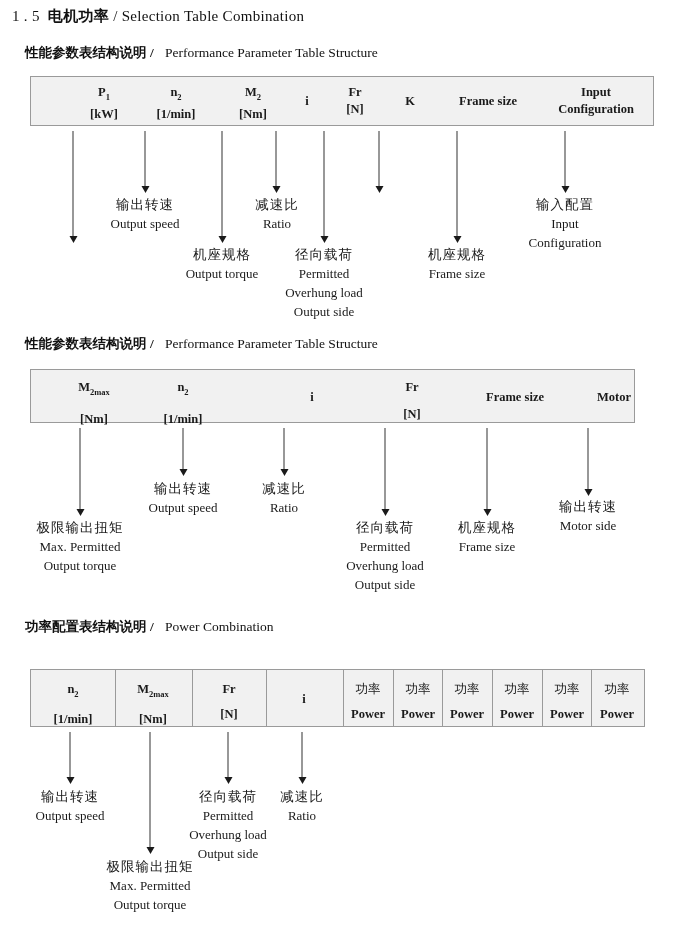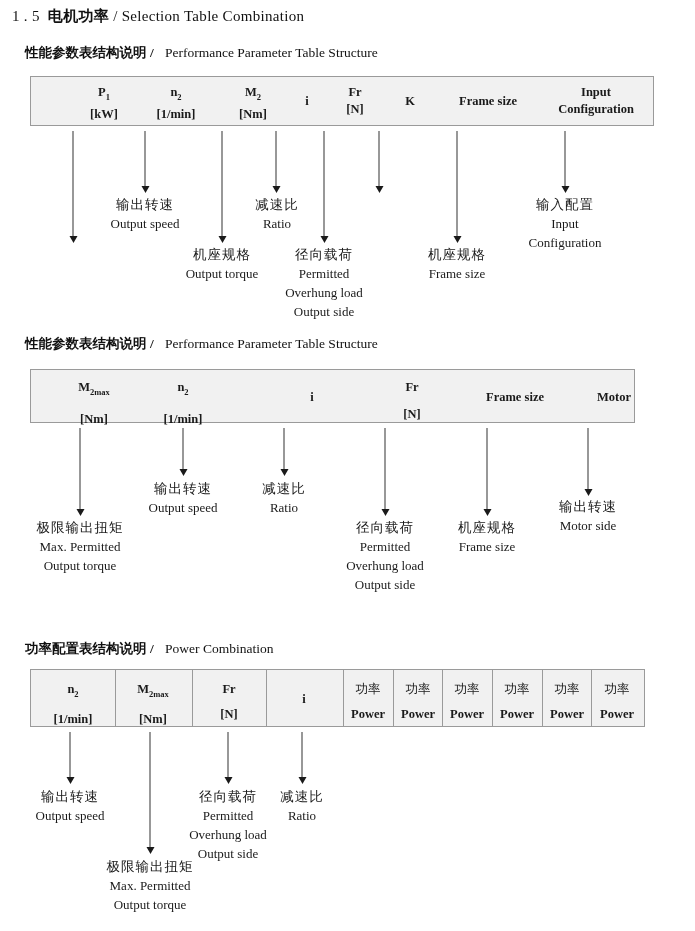--- a/index.html
+++ b/index.html
@@ -280,21 +280,21 @@
   </div>
   <div class="lbl" style="left:487px;top:518px;">
     <span class="cn">机座规格</span>
     <span class="en">Frame size</span>
   </div>
   <div class="lbl" style="left:588px;top:497px;">
     <span class="cn">输出转速</span>
     <span class="en">Motor side</span>
   </div>
 
-  <div class="sec-head" style="left:25px;top:640px;">
+  <div class="sec-head" style="left:25px;top:618px;">
     <span>功率配置表结构说明</span>
     <span>/</span>
     <span class="en">Power Combination</span>
   </div>
 
   <div class="tbl" style="left:30px;top:669px;width:615px;height:58px;">
     <div class="vline" style="left:84px;"></div>
     <div class="vline" style="left:161px;"></div>
     <div class="vline" style="left:235px;"></div>
     <div class="vline" style="left:312px;"></div>

